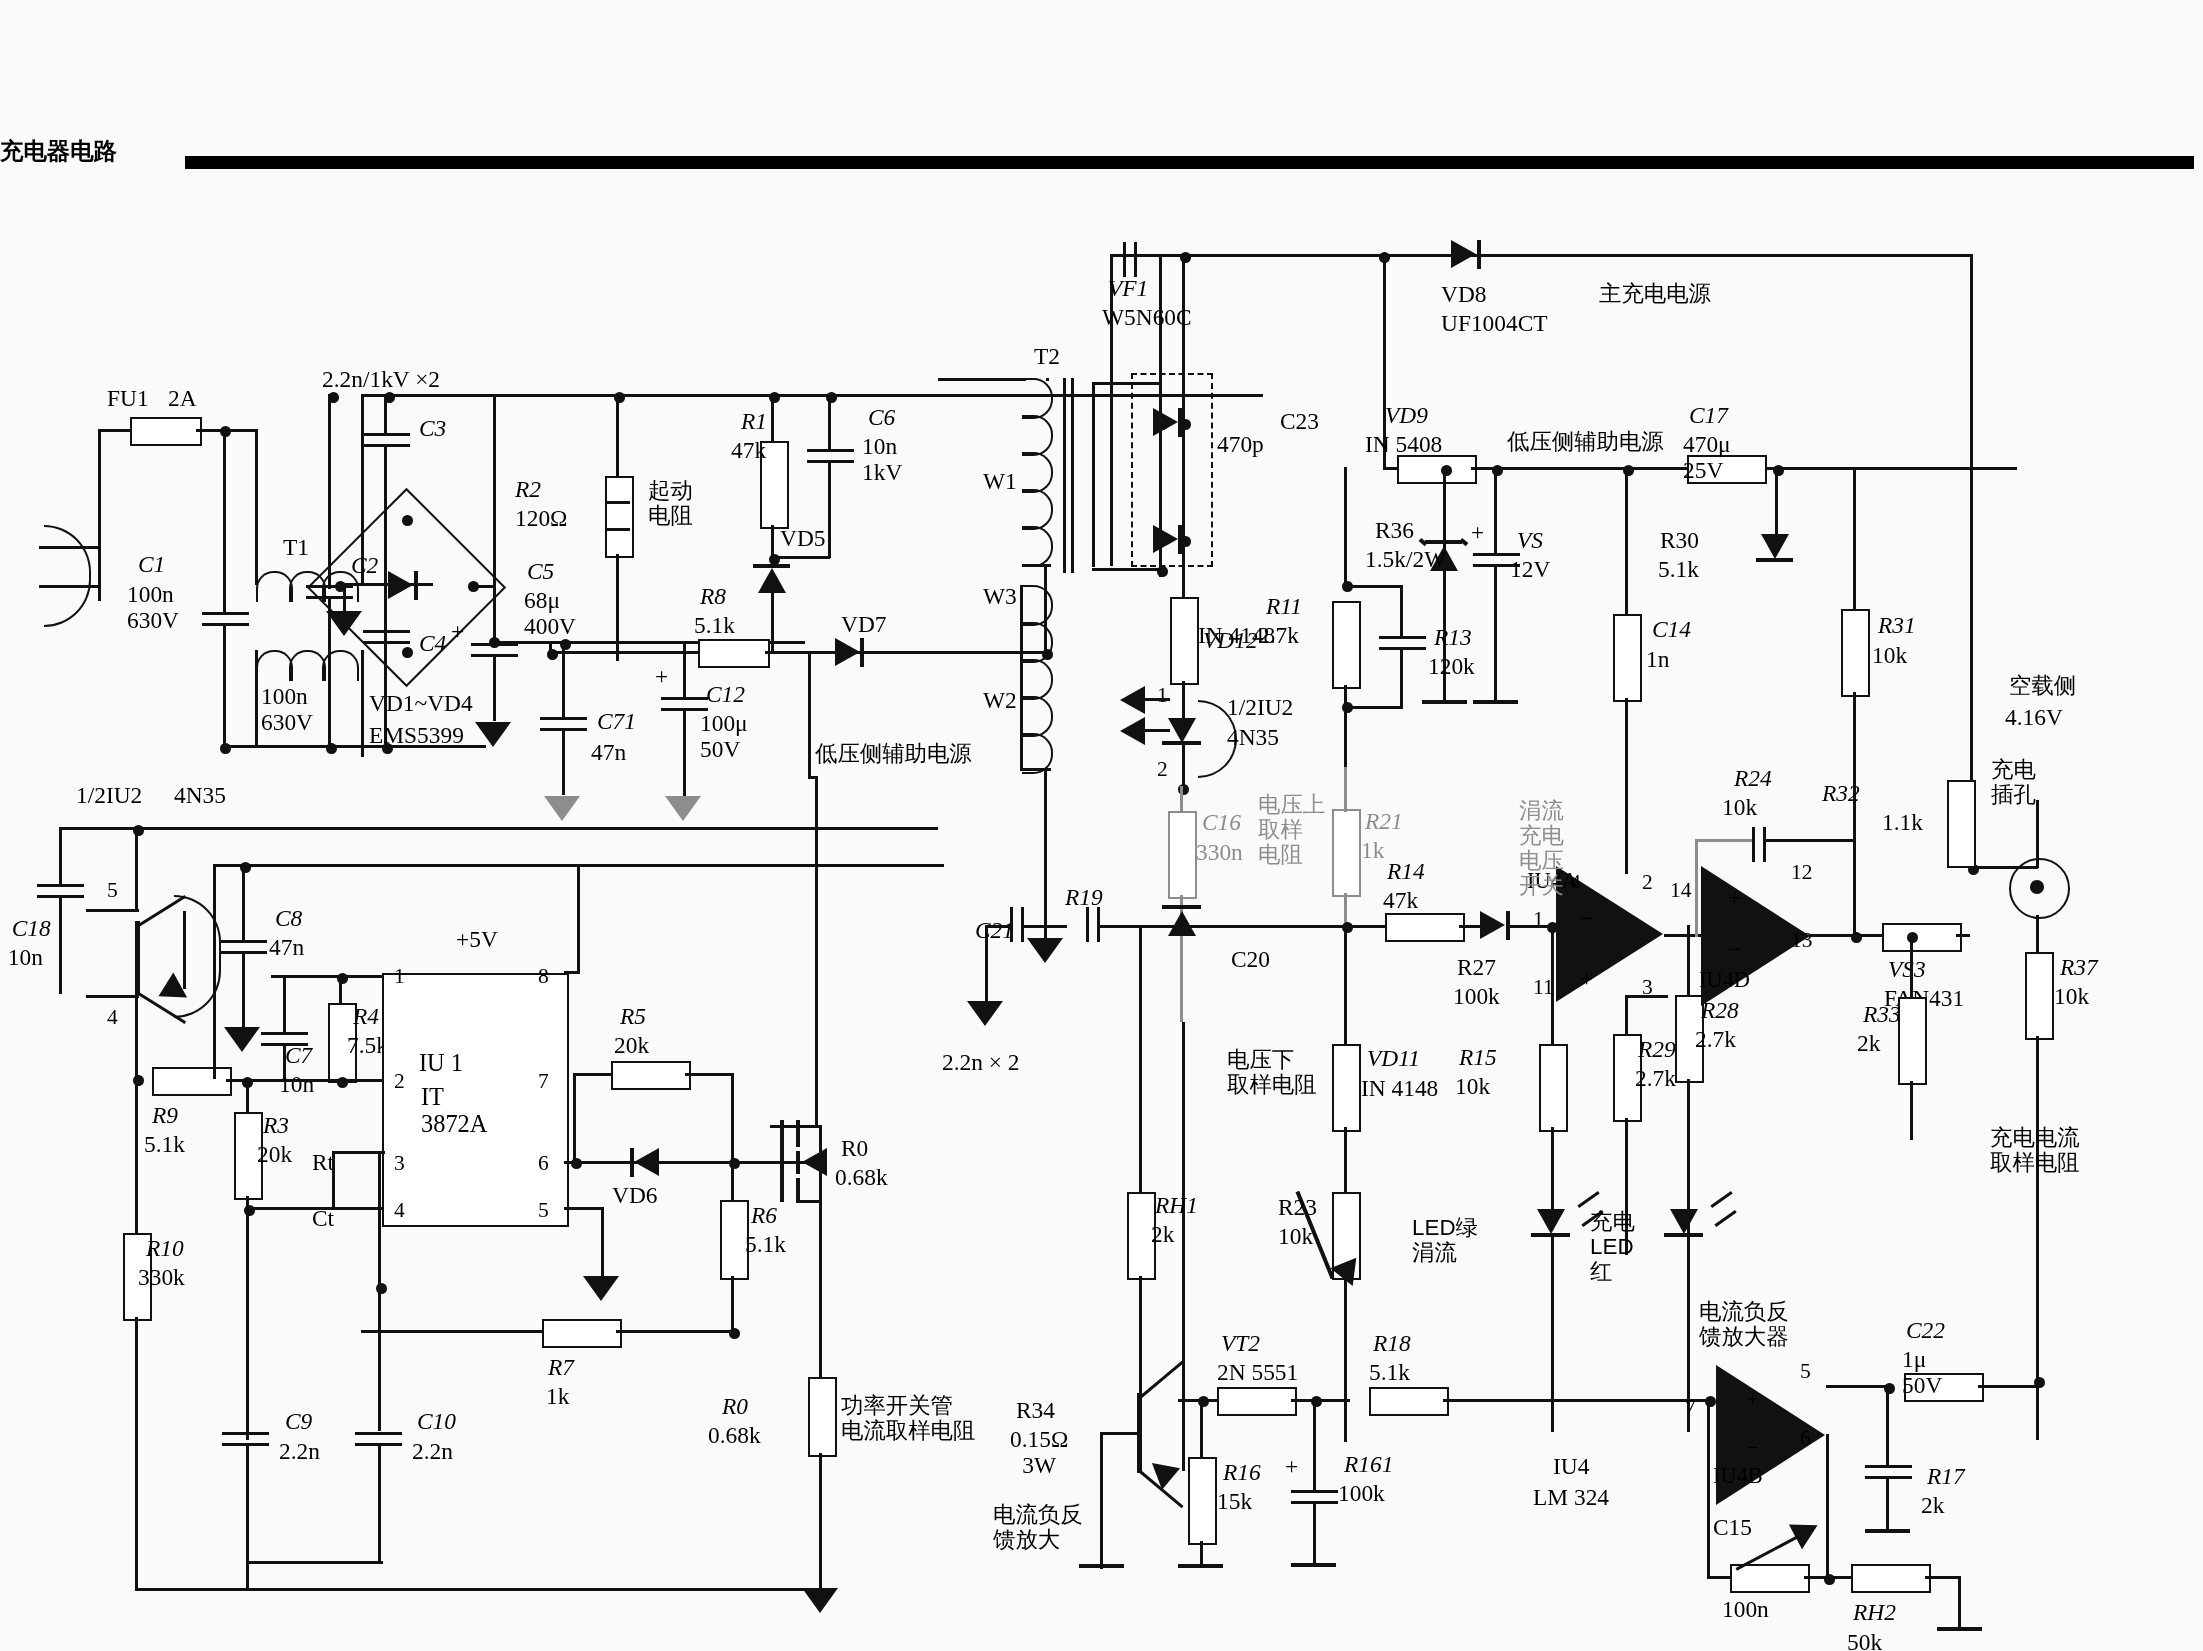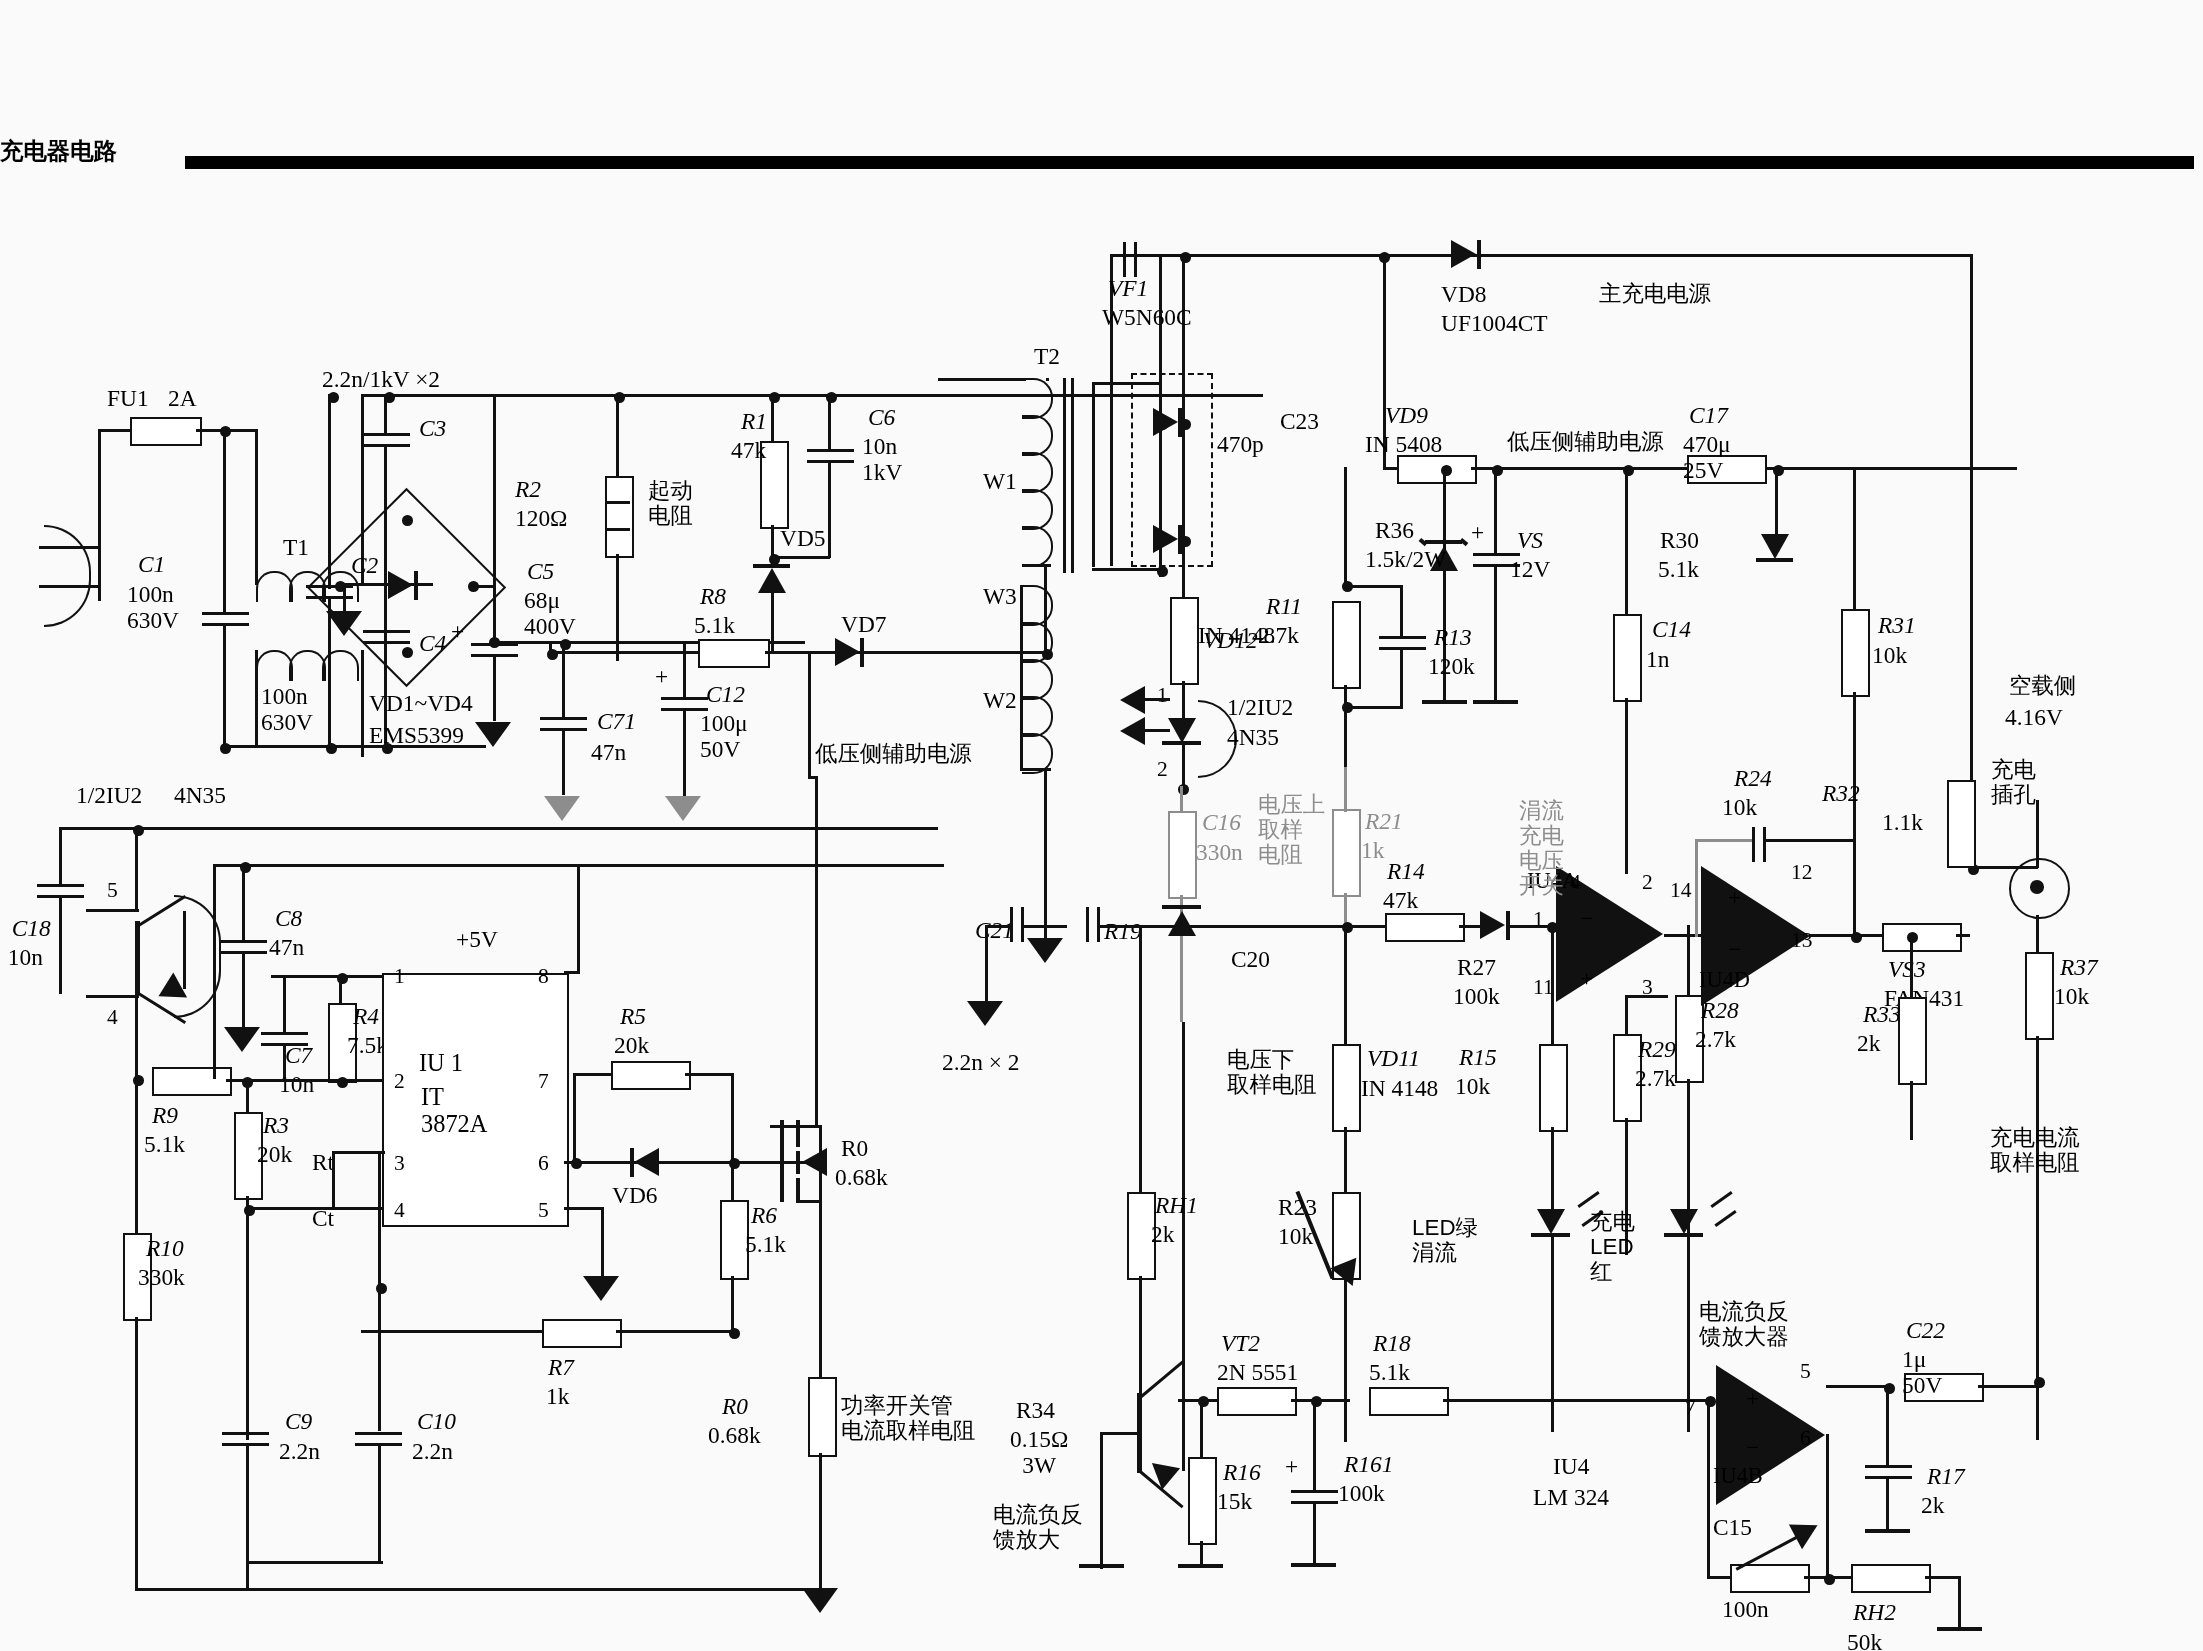--- a/index.html
+++ b/index.html
@@ -705,21 +705,21 @@
 电流取样电阻</div>
   <div style="position:absolute;left:802px;top:1588px;width:0;height:0;border-left:18.5px solid transparent;border-right:18.5px solid transparent;border-top:25px solid #111;"></div>
   <div class="w wh" style="left:135px;top:1588px;width:687px;"></div>
   <div class="w wh" style="left:246px;top:1561px;width:137px;"></div>
   <div class="w wv" style="left:246px;top:1561px;height:27px;"></div>
 
   <div class="lbl i" style="left:975px;top:917px;">C21</div>
   <div class="capH" style="left:1010px;top:907px;width:13.7px;height:35px;"></div>
   <div class="w wh" style="left:1024px;top:925px;width:43px;"></div>
   <div class="w wv" style="left:1010px;top:925px;height:0;"></div>
-  <div class="lbl i" style="left:1065px;top:918px;margin-left:39px;">R19</div>
+  <div class="lbl i" style="left:1065px;top:884px;">R19</div>
   <div class="capH" style="left:1086px;top:907px;width:13.7px;height:35px;"></div>
   <div class="w wh" style="left:1100px;top:925px;width:82px;"></div>
   <div class="w wh" style="left:987px;top:925px;width:25px;"></div>
   <div class="w wv" style="left:985px;top:925px;height:78px;"></div>
   <div style="position:absolute;left:967px;top:1001px;width:0;height:0;border-left:18.5px solid transparent;border-right:18.5px solid transparent;border-top:25px solid #111;"></div>
   <div class="lbl" style="left:942px;top:1049px;">2.2n × 2</div>
 
   <div class="resV" style="left:1127px;top:1192px;height:84px;"></div>
   <div class="w wv" style="left:1139px;top:1122px;height:70px;"></div>
   <div class="w wv" style="left:1139px;top:1276px;height:117px;"></div>

